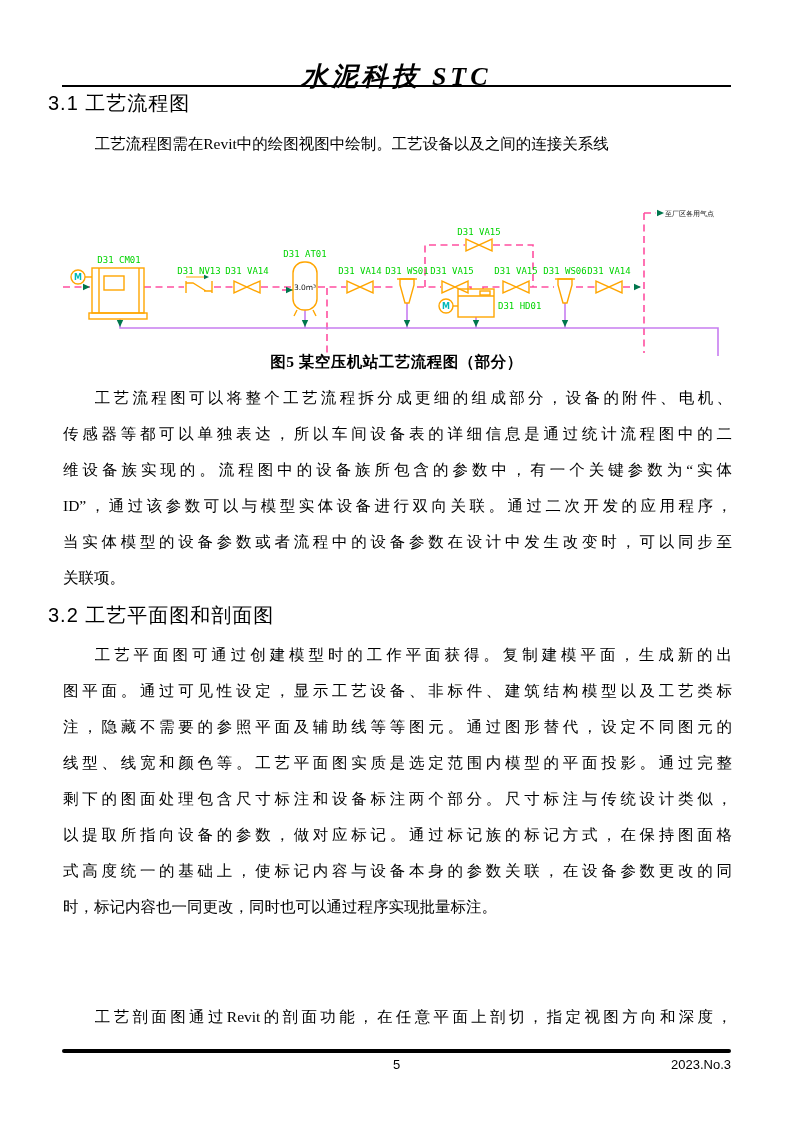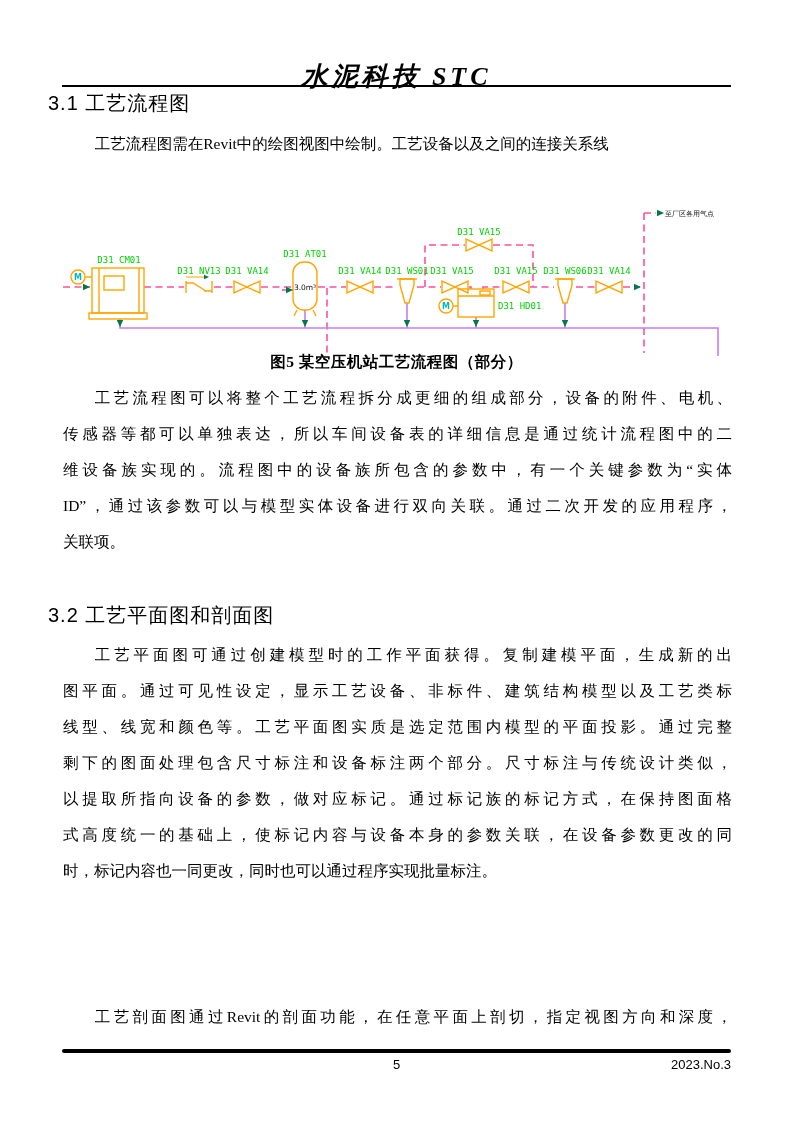--- a/index.html
+++ b/index.html
@@ -176,28 +176,30 @@
   </svg>
 </div>
 
 <div class="abs fig-caption">图5 某空压机站工艺流程图（部分）</div>
 
 <div class="abs para p2 p-indent">
     <div class="tline ind">工艺流程图可以将整个工艺流程拆分成更细的组成部分，设备的附件、电机、</div>
     <div class="tline">传感器等都可以单独表达，所以车间设备表的详细信息是通过统计流程图中的二</div>
     <div class="tline">维设备族实现的。流程图中的设备族所包含的参数中，有一个关键参数为“实体</div>
     <div class="tline">ID”，通过该参数可以与模型实体设备进行双向关联。通过二次开发的应用程序，</div>
+    <div class="tline">当实体模型的设备参数或者流程中的设备参数在设计中发生改变时，可以同步至</div>
     <div class="tline">关联项。</div>
   </div>
 
 <div class="abs sec-head h32">3.2 工艺平面图和剖面图</div>
 
 <div class="abs para p3 p-indent">
     <div class="tline ind">工艺平面图可通过创建模型时的工作平面获得。复制建模平面，生成新的出</div>
     <div class="tline">图平面。通过可见性设定，显示工艺设备、非标件、建筑结构模型以及工艺类标</div>
+    <div class="tline">注，隐藏不需要的参照平面及辅助线等等图元。通过图形替代，设定不同图元的</div>
     <div class="tline">线型、线宽和颜色等。工艺平面图实质是选定范围内模型的平面投影。通过完整</div>
     <div class="tline">剩下的图面处理包含尺寸标注和设备标注两个部分。尺寸标注与传统设计类似，</div>
     <div class="tline">以提取所指向设备的参数，做对应标记。通过标记族的标记方式，在保持图面格</div>
     <div class="tline">式高度统一的基础上，使标记内容与设备本身的参数关联，在设备参数更改的同</div>
     <div class="tline">时，标记内容也一同更改，同时也可以通过程序实现批量标注。</div>
   </div>
 
 <div class="abs para p4 p-indent keep-just">
     <div class="tline ind">工艺剖面图通过Revit的剖面功能，在任意平面上剖切，指定视图方向和深度，</div>
   </div>

